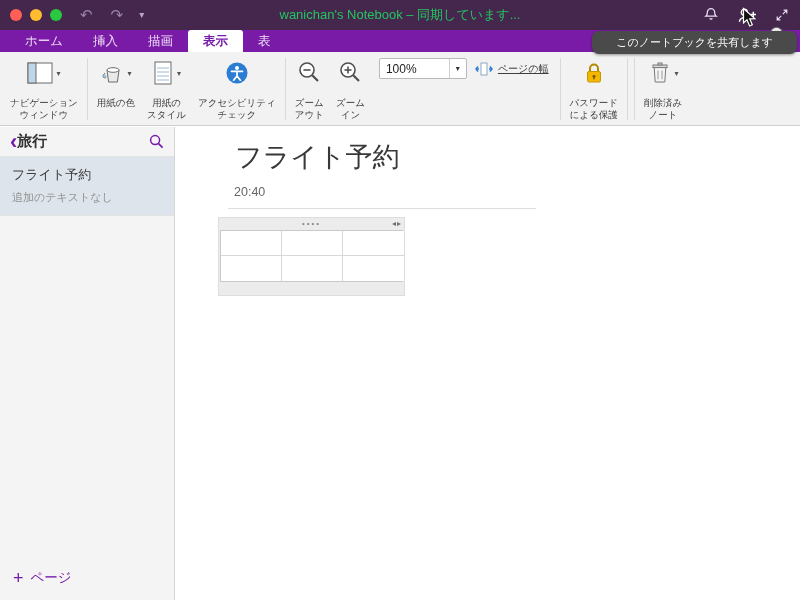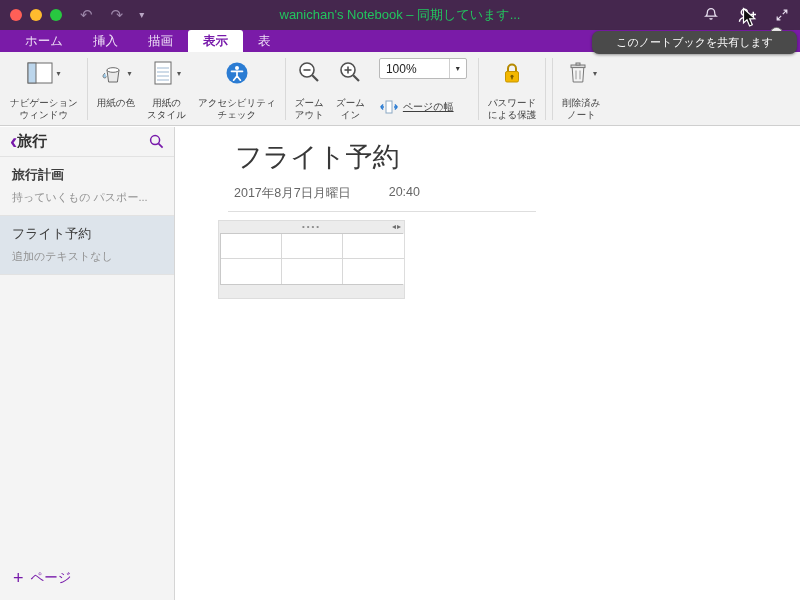--- a/index.html
+++ b/index.html
@@ -24,21 +24,21 @@
   .smiley-wrap { position:absolute; right:8px; top:26px; display:flex; align-items:center; gap:3px; z-index:5; }
   .smiley-wrap .caret { font-size:9px; color:#4a4a4a; }
 
   
   .ribbon { position:absolute; top:52px; left:0; right:0; height:74px; background:#f2f2f2; border-bottom:1px solid #cfcfcf; display:flex; align-items:flex-start; padding:6px 4px 0 4px; }
   .rbtn { display:flex; flex-direction:column; align-items:center; padding:0 6px; }
   .ricon { height:30px; display:flex; align-items:center; justify-content:center; gap:3px; }
   .dd { font-size:8px; color:#555; }
   .rlabel { font-size:9.5px; color:#3f3f3f; text-align:center; white-space:pre-line; line-height:1.25; margin-top:9px; }
   .sep { width:1px; background:#d9d9d9; height:62px; margin:0 3px; align-self:flex-start; }
-  .zoom-col { display:flex; flex-direction:column; padding:0 8px; gap:21px; }
+  .zoom-col { display:flex; flex-direction:row; padding:0 8px; gap:7px; }
   .zoom-combo { width:88px; height:21px; background:#fff; border:1px solid #b9b9b9; border-radius:2px; display:flex; align-items:center; }
   .zoom-val { flex:1; font-size:12px; color:#222; padding-left:6px; }
   .combo-caret { width:17px; align-self:stretch; border-left:1px solid #cfcfcf; display:flex; align-items:center; justify-content:center; font-size:8px; color:#333; }
   .pw-row { display:flex; align-items:center; gap:4px; font-size:10px; color:#3f3f3f;text-decoration:underline; }
 
   
   .sidebar { position:absolute; top:127px; left:0; width:175px; bottom:0; background:#f4f4f4; border-right:1px solid #d5d5d5; }
   .sb-header { height:30px; display:flex; align-items:center; border-bottom:1px solid #e2e2e2; padding:0 10px; }
   .sb-back { color:#7719aa; font-size:22px; line-height:26px; font-weight:bold; }
   .sb-title { flex:1; text-align:left; font-size:15px; font-weight:bold; color:#333; }
@@ -253,40 +253,35 @@
 <aside class="sidebar">
   <div class="sb-header">
     <span class="sb-back">‹</span>
     <span class="sb-title">旅行</span>
     <svg width="15" height="15" viewBox="0 0 16 16">
         <circle cx="6.5" cy="6.5" r="4.8" fill="none" stroke="#7719aa" stroke-width="1.6"></circle>
         <line x1="10.2" y1="10.2" x2="14.5" y2="14.5" stroke="#7719aa" stroke-width="1.8"></line>
       </svg>
   </div>
 
-  <div class="sb-item">
-    <div class="sb-item-title bold">旅行計画</div>
-    <div class="sb-item-sub">持っていくもの パスポー...</div>
-  </div>
 
   <div class="sb-item selected">
     <div class="sb-item-title">フライト予約</div>
     <div class="sb-item-sub">追加のテキストなし</div>
   </div>
 
   <div class="sb-footer">
     <span class="plus">+</span>
     <span>ページ</span>
   </div>
 </aside>
 
 <main class="content">
   <h1 class="page-title">フライト予約</h1>
   <div class="page-meta">
-    <span>2017年8月7日月曜日</span>
     <span>20:40</span>
   </div>
 
   <div class="table-frame">
     <div class="table-handle">
       <span class="dots">••••</span>
       <span class="harrows">◂▸</span>
     </div>
     <div class="grid">
       <div class="cell"></div>

